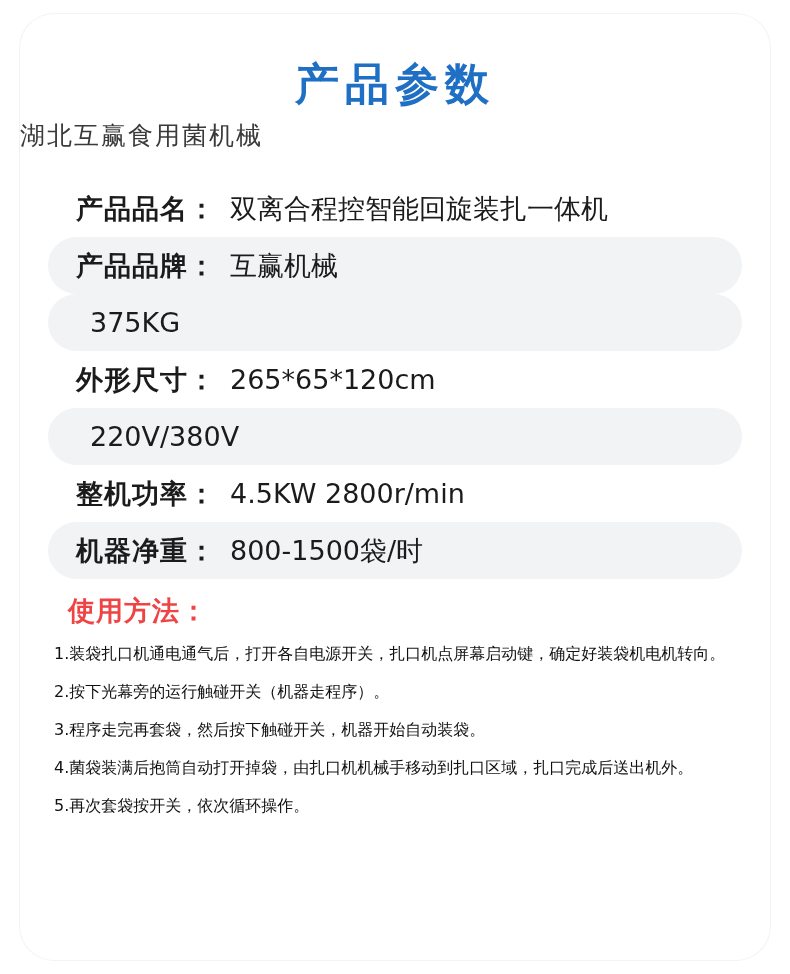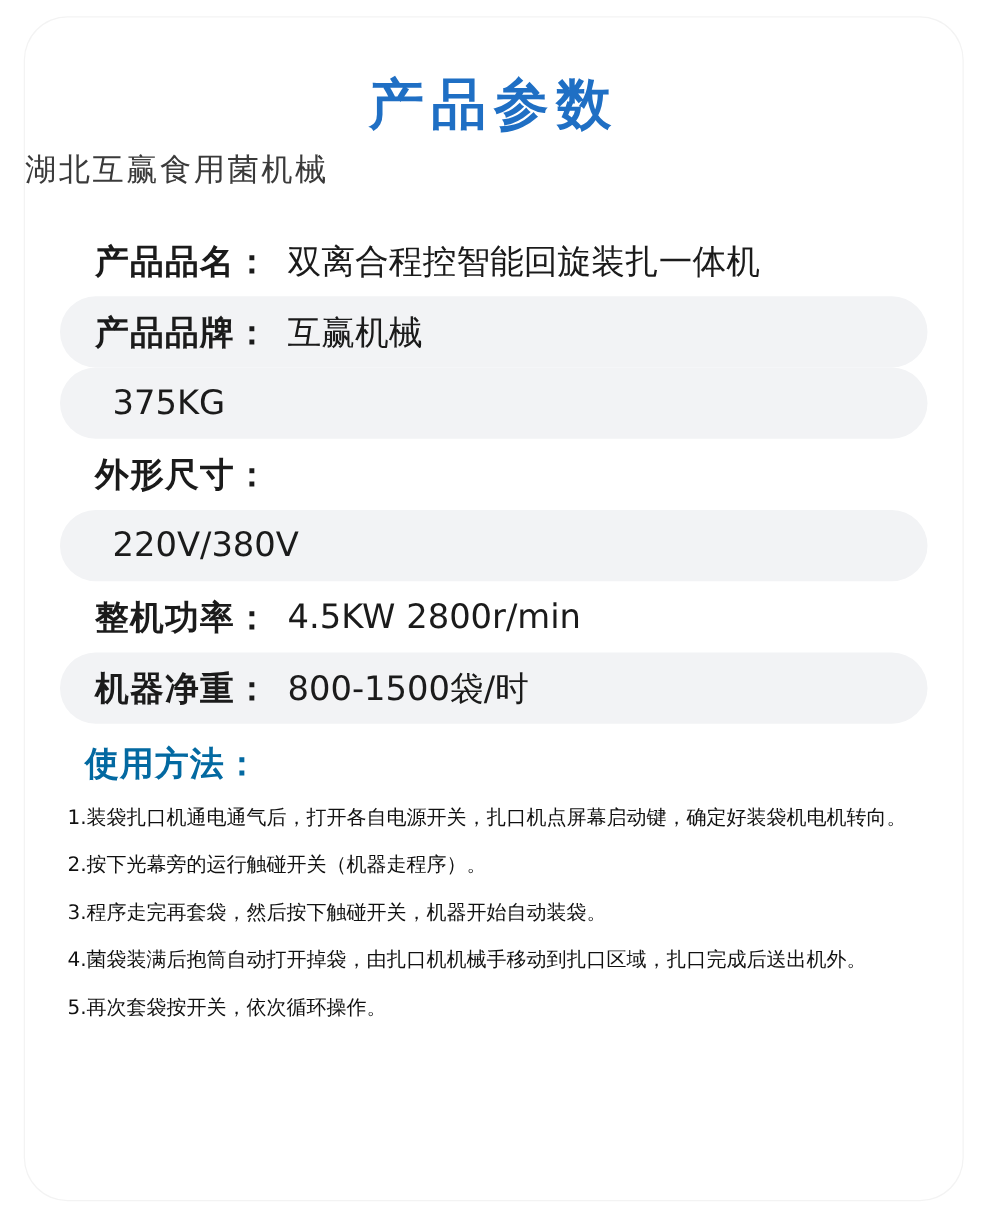--- a/index.html
+++ b/index.html
@@ -81,21 +81,21 @@
   .spec-value {
     margin-left: 14px;
     white-space: nowrap;
   }
   .usage {
     margin: 14px 34px 0 34px;
   }
   .usage-title {
     font-size: 27px;
     font-weight: bold;
-    color: #0369a1;
+    color: #ef4444;
     letter-spacing: 1px;
     padding-left: 14px;
     font-family: "DejaVu Sans", "Liberation Sans", sans-serif;
   }
   .usage-steps {
     margin: 6px 0 0 0;
     padding: 0;
     list-style: none;
   }
   .usage-steps li {
@@ -122,20 +122,21 @@
       </li>
       <li class="spec-row shaded">
         <span class="spec-label">产品品牌：</span>
         <span class="spec-value">互赢机械</span>
       </li>
       <li class="spec-row shaded">
         <span class="spec-value">375KG</span>
       </li>
       <li class="spec-row">
         <span class="spec-label">外形尺寸：</span>
+        <span class="spec-value">265*65*120cm</span>
       </li>
       <li class="spec-row shaded">
         <span class="spec-value">220V/380V</span>
       </li>
       <li class="spec-row">
         <span class="spec-label">整机功率：</span>
         <span class="spec-value">4.5KW 2800r/min</span>
       </li>
       <li class="spec-row shaded">
         <span class="spec-label">机器净重：</span>

